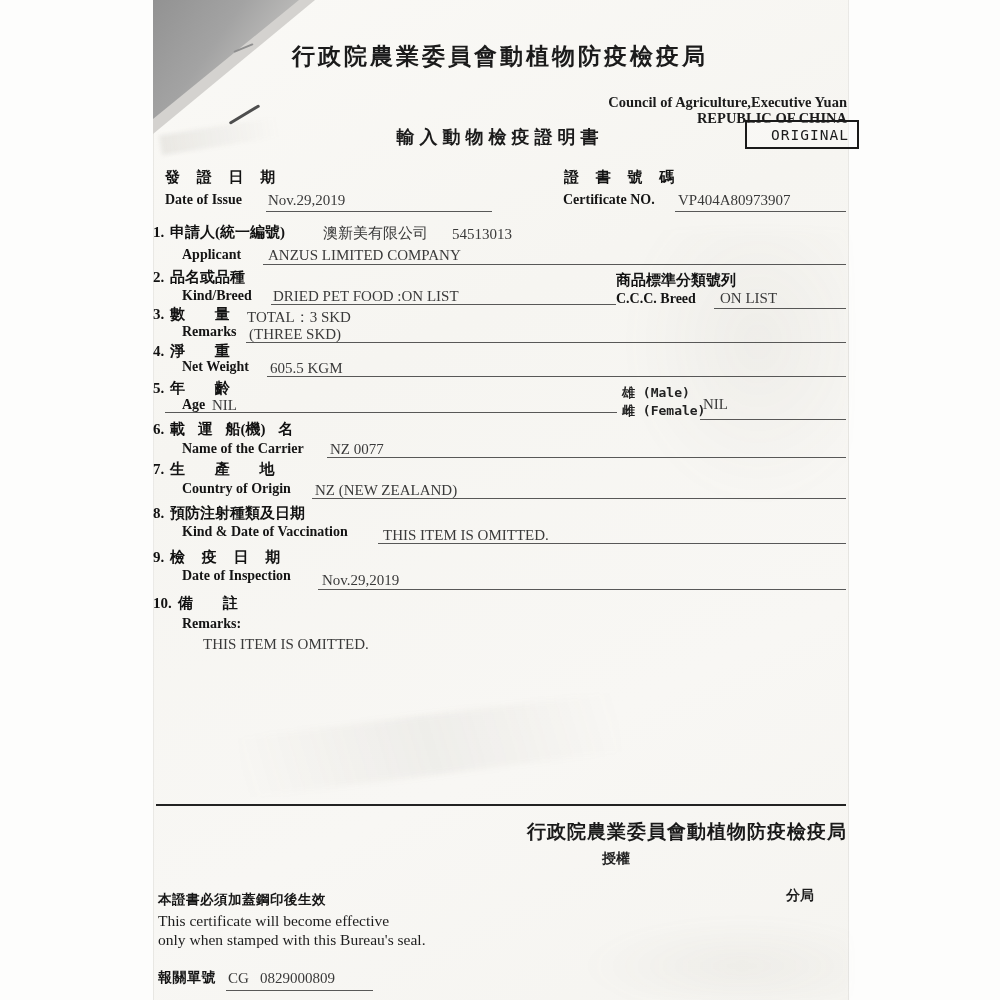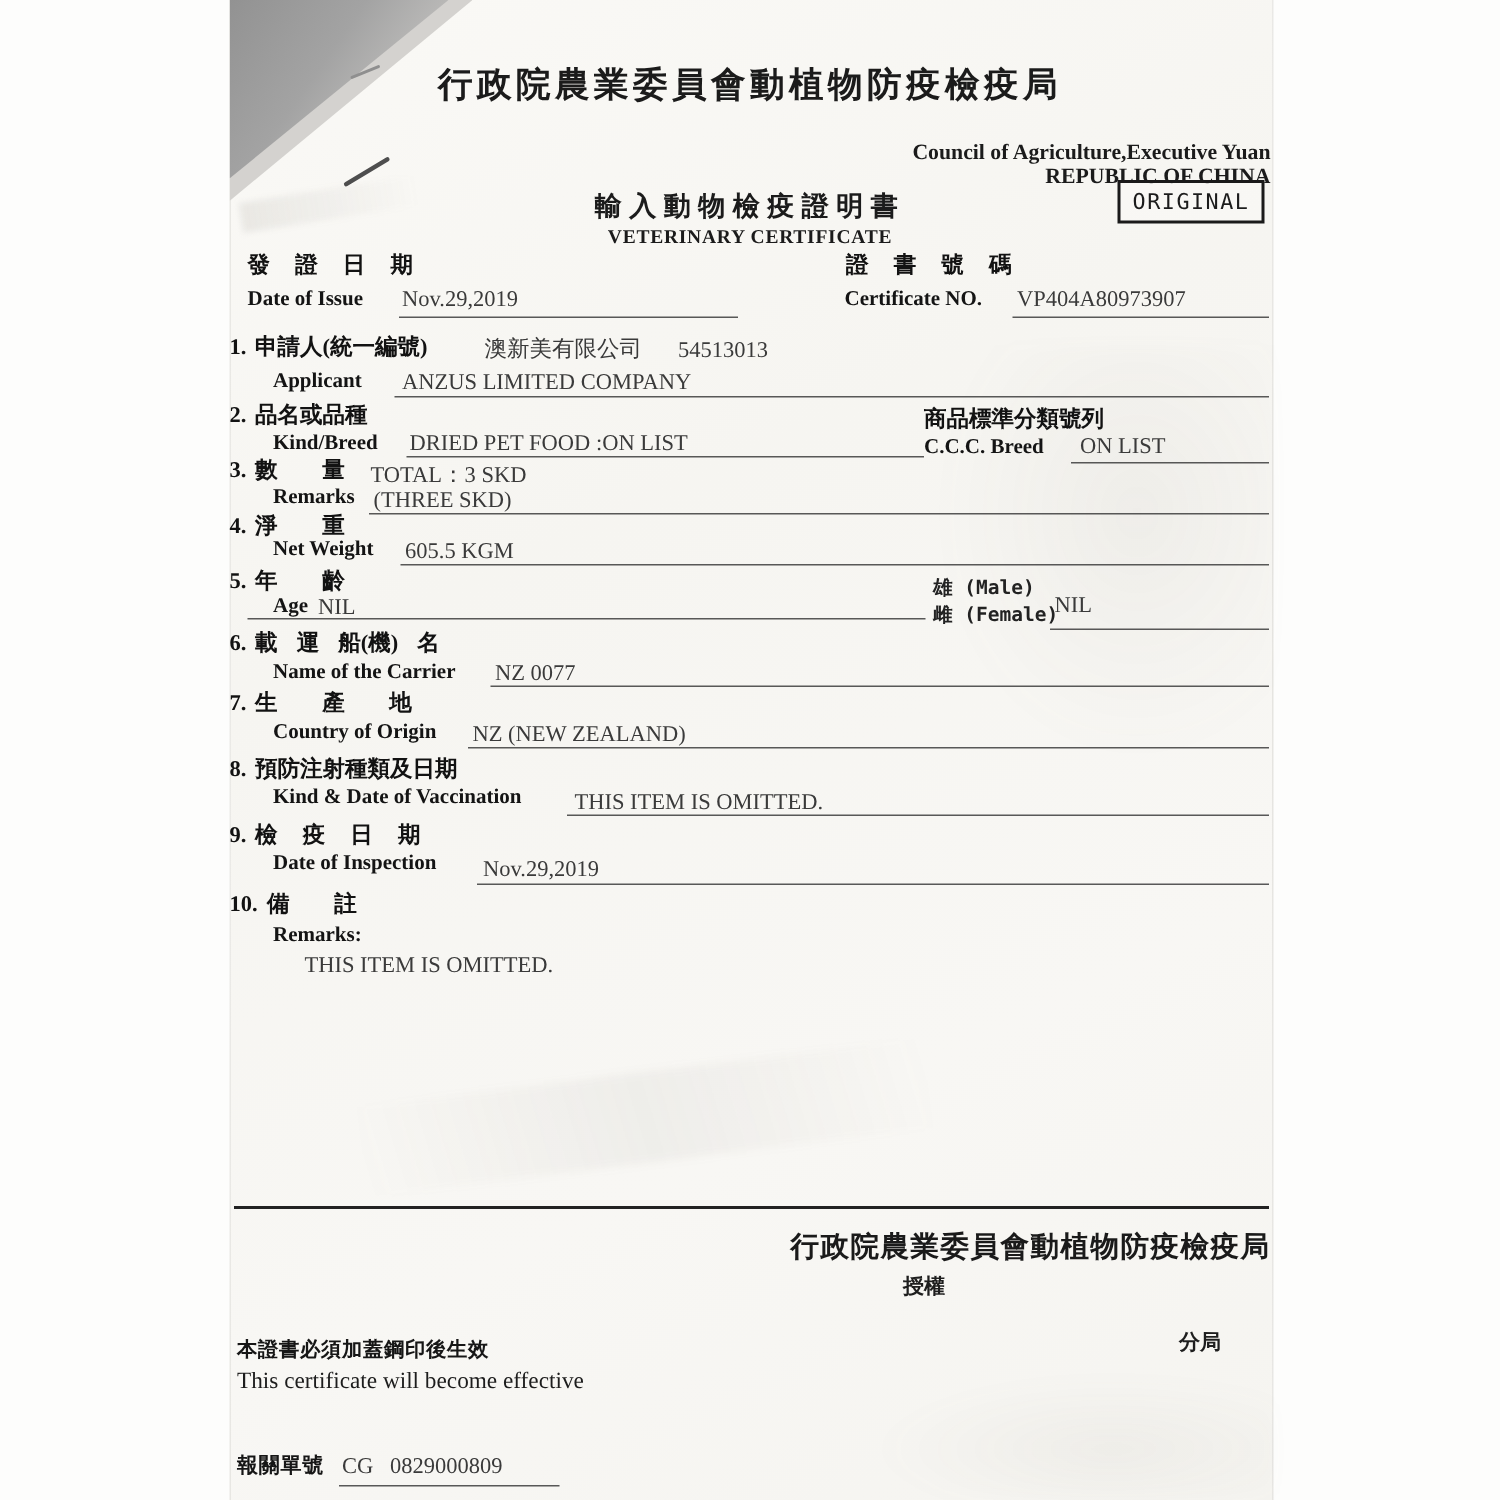--- a/index.html
+++ b/index.html
@@ -56,20 +56,21 @@
   .ws-md{word-spacing:13px;}
   .ws-lg{word-spacing:26px;}
   .ctr{left:153px;width:694px;text-align:center;}
   .rule{position:absolute;height:1px;background:#3c3c3c;opacity:0.85;}
   .rule-thick{position:absolute;height:2px;background:#222;}
   .origbox{
     position:absolute;left:745px;top:120px;width:94px;height:25px;
     border:2px solid #1a1a1a;display:flex;align-items:center;justify-content:center;
     font-family:"DejaVu Sans Mono", monospace;font-size:14.5px;letter-spacing:1px;color:#1c1c1c;
     background:rgba(255,255,255,0.25);
+    padding-left:16px;
   }
   .hdr-zh{font-size:23px;letter-spacing:3px;font-weight:bold;}
   .hdr-en{font-size:17px;font-weight:bold;}
   .hdr-sm{font-size:14.5px;font-weight:bold;text-align:right;}
   .hdr-cert-zh{font-size:18px;letter-spacing:5px;font-weight:bold;}
   .hdr-cert-en{font-size:13px;font-weight:bold;letter-spacing:0.5px;}
   .sex{font-family:"DejaVu Sans Mono", monospace;font-size:13px;color:#222;font-weight:bold;}
   .footer-bureau{font-size:19px;letter-spacing:1px;font-weight:bold;color:#1a1a1a;}
   .footer-sm{font-size:14px;font-weight:bold;color:#1e1e1e;}
   .seal-zh{font-size:13.5px;font-weight:bold;color:#161616;letter-spacing:0.5px;}
@@ -86,21 +87,20 @@
   <div class="corner-outer"></div>
   <div class="corner-inner"></div>
   <div class="shade shade4"></div>
   <div class="staple"></div>
   <div class="mark-small"></div>
 
   <div class="t ctr hdr-zh" style="top:44px">行政院農業委員會動植物防疫檢疫局</div>
   <div class="t ctr hdr-sm" style="top:95px">Council of Agriculture,Executive Yuan</div>
   <div class="t ctr hdr-cert-zh" style="top:128px">輸入動物檢疫證明書</div>
   <div class="t ctr hdr-sm" style="top:111px">REPUBLIC OF CHINA</div>
-  <div class="t ctr hdr-cert-en" style="top:151px">VETERINARY CERTIFICATE</div>
   <div class="origbox">
     <span>ORIGINAL</span>
   </div>
 
   <span class="t zh ws-md" style="left:165px;top:169px">發 證 日 期</span>
   <span class="t lbl" style="left:165px;top:192px">Date of Issue</span>
   <span class="t val" style="left:268px;top:192px">Nov.29,2019</span>
   <div class="rule" style="left:266px;top:211px;width:226px"></div>
 
   <span class="t zh ws-md" style="left:564px;top:169px">證 書 號 碼</span>
@@ -178,18 +178,19 @@
   <span class="t lbl" style="left:182px;top:616px">Remarks:</span>
   <span class="t val" style="left:203px;top:636px">THIS ITEM IS OMITTED.</span>
 
   <div class="rule-thick" style="left:156px;top:804px;width:690px"></div>
   <span class="t footer-bureau" style="left:527px;top:822px">行政院農業委員會動植物防疫檢疫局</span>
   <span class="t footer-sm" style="left:602px;top:851px">授權</span>
   <span class="t footer-sm" style="left:786px;top:888px">分局</span>
 
   <span class="t seal-zh" style="left:158px;top:893px">本證書必須加蓋鋼印後生效</span>
   <span class="t seal-en" style="left:158px;top:912px">This certificate will become effective</span>
+  <span class="t seal-en" style="left:158px;top:931px">only when stamped with this Bureau's seal.</span>
 
   <span class="t seal-zh" style="left:158px;top:970px;font-size:14px">報關單號</span>
   <span class="t val" style="left:228px;top:970px">CG</span>
   <span class="t val" style="left:260px;top:970px">0829000809</span>
   <div class="rule" style="left:226px;top:990px;width:147px"></div>
 </div>
 
 </body></html>

